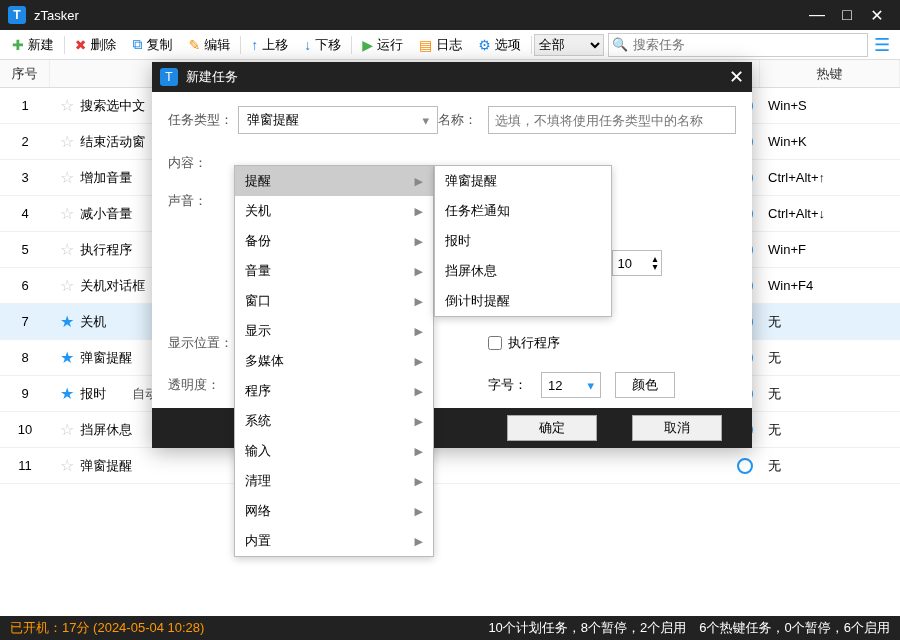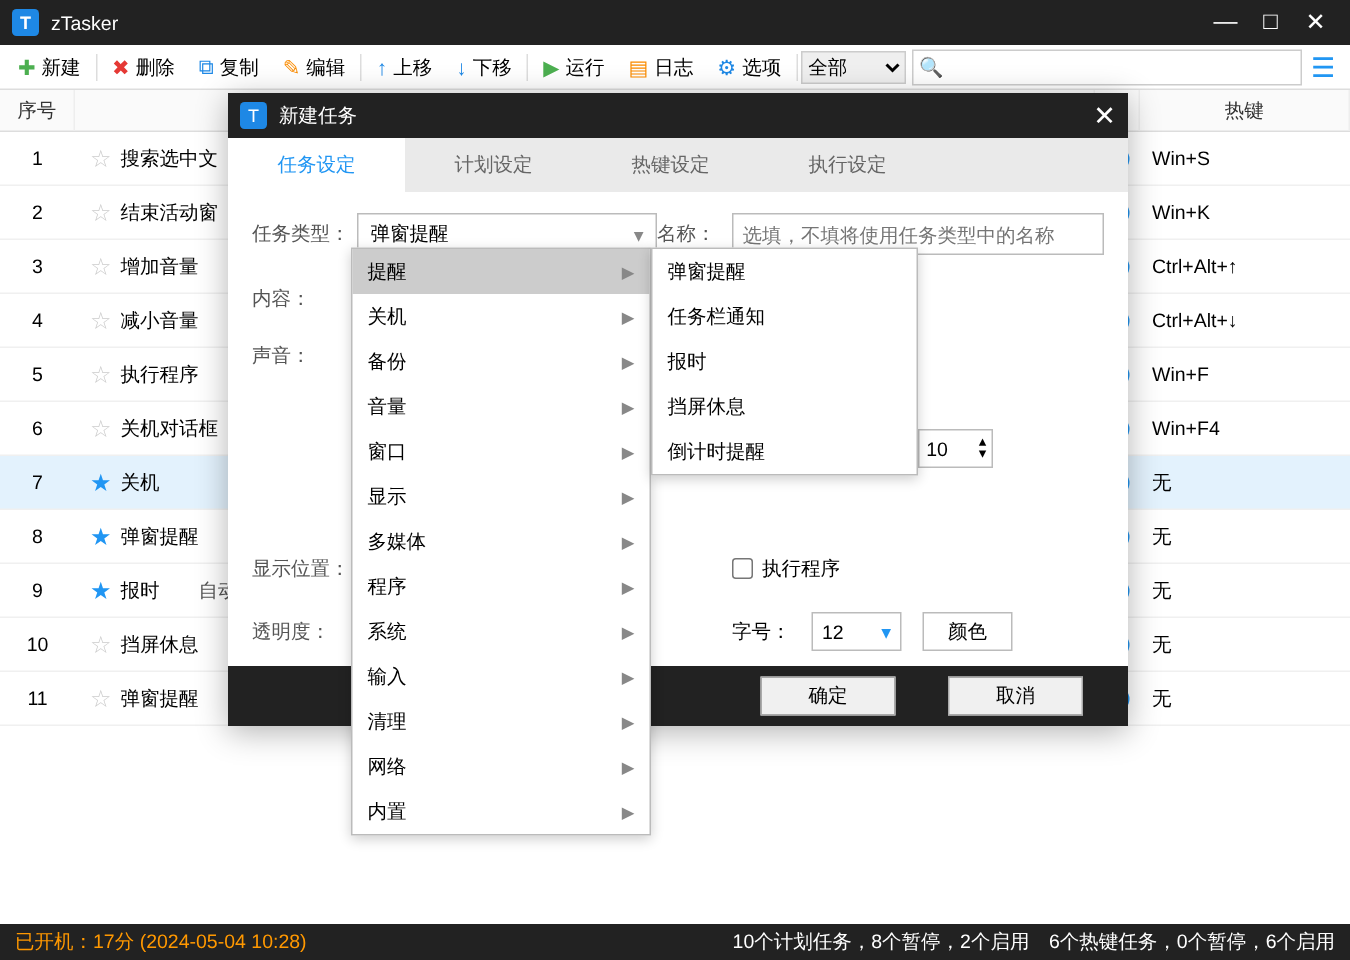--- a/index.html
+++ b/index.html
@@ -109,20 +109,21 @@
       <span>日志</span>
     </div>
   <div class="tbitem">
       <span class="ico" style="color:#1e88e5">⚙</span>
       <span>选项</span>
     </div>
   <div class="sep"></div>
   <select><option>全部</option></select>
   <div class="search">
     <span style="color:#888;margin-right:4px">🔍</span>
+    <input type="text" placeholder="搜索任务" style="">
   </div>
   <div class="viewbtn">☰</div>
 </div>
 
 <div class="header-row">
   <div class="hc col-idx">序号</div>
   <div class="hc col-task">任务</div>
   <div class="hc col-tog"></div>
   <div class="hc col-hot">热键</div>
 </div>
@@ -257,26 +258,20 @@
   <span><span>已开机：</span><span>17分</span> <span>(2024-05-04 10:28)</span></span>
   <span>10个计划任务，8个暂停，2个启用　6个热键任务，0个暂停，6个启用</span>
 </div>
 
 <div class="modal">
   <div class="mtitle">
     <div class="logo">T</div>
     <div>新建任务</div>
     <div class="spacer"></div>
     <div class="close">✕</div>
-  </div>
-  <div class="tabs">
-    <div class="tab active">任务设定</div>
-    <div class="tab">计划设定</div>
-    <div class="tab">热键设定</div>
-    <div class="tab">执行设定</div>
   </div>
   <div class="body">
     <div class="lbl">任务类型：</div>
     <div class="combo">
         <span>弹窗提醒</span>
         <span style="color:#888">▾</span>
       </div>
     <div class="lbl">名称：</div>
     <input type="text" placeholder="选填，不填将使用任务类型中的名称" style="">
 

